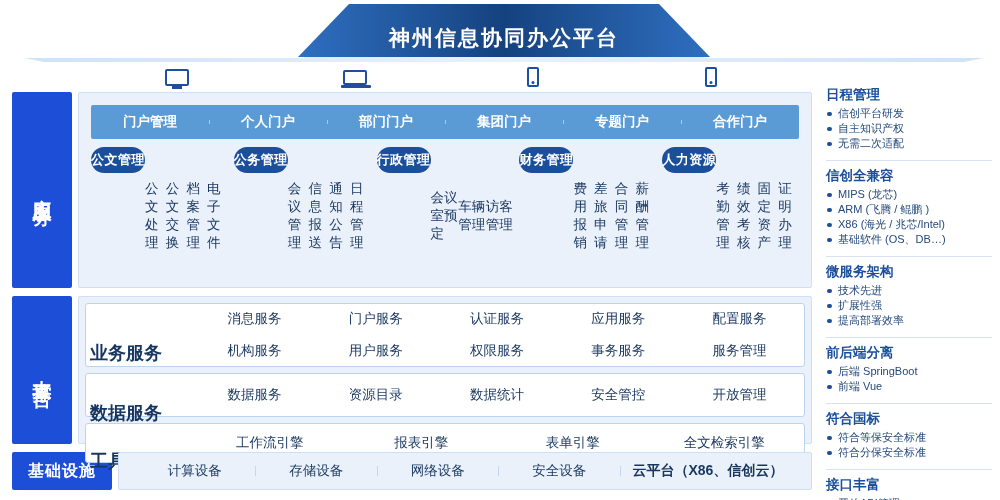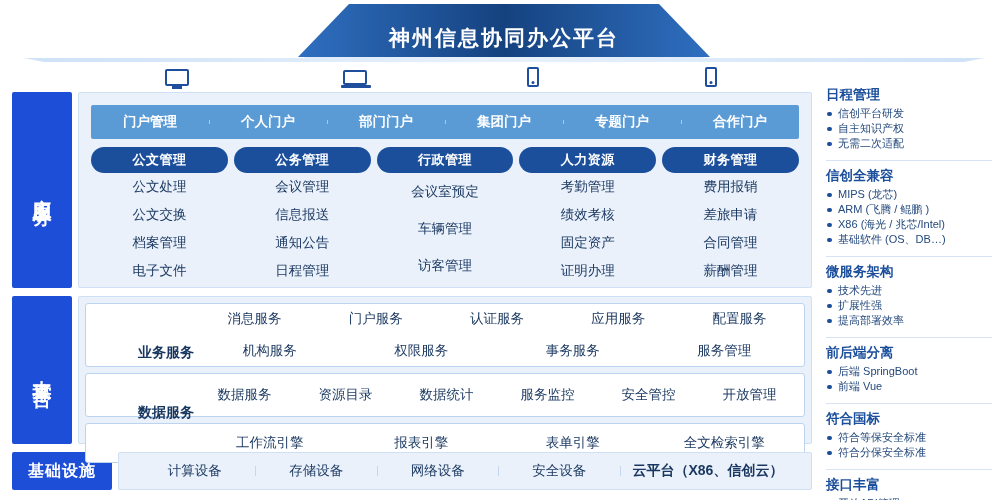--- a/index.html
+++ b/index.html
@@ -81,21 +81,21 @@
     position: relative;
   }
   #portal-row .cell + .cell:before {
     content: ""; position: absolute; left: 0; top: 7px; bottom: 7px;
     width: 1px; background: rgba(255,255,255,0.45);
   }
 
   #cols {
     margin-top: 8px; display: flex; gap: 6px; height: 138px;
   }
-  .col { flex: 1; display: flex; flex-direction: column; }
+  .col { flex: 1; display: flex; }
   .col-head {
     height: 26px; background: #1b4f9c; color: #fff; border-radius: 13px;
     display: flex; align-items: center; justify-content: center;
     font-size: 13px; font-weight: bold; letter-spacing: 0.5px;
   }
   .col-item {
     flex: 1; display: flex; align-items: center; justify-content: center;
     font-size: 13.5px; color: #18365f;
   }
 
@@ -106,21 +106,21 @@
     padding: 6px; display: flex; flex-direction: column; gap: 6px;
   }
   .sup-card {
     background: #ffffff; border: 1px solid #bcd4ef; border-radius: 3px;
     display: flex; align-items: center; padding: 0 4px;
   }
   #sup-business { height: 64px; }
   #sup-data { height: 44px; }
   #sup-tool { height: 40px; }
   .sup-label {
-    width: 104px; text-align: right; font-size: 14px; font-weight: bold; color: #16355f;
+    width: 104px; text-align: left; font-size: 18px; font-weight: bold; color: #16355f;
     flex: 0 0 104px;
     margin-top: 36px;
   }
   .sup-items { flex: 1; }
   .sup-line { display: flex; height: 32px; }
   #sup-business .sup-line { height: 32px; }
   .sup-cell {
     flex: 1; display: flex; align-items: center; justify-content: center;
     font-size: 13.5px; color: #18365f;
   }
@@ -237,68 +237,68 @@
     </div>
 
     <div class="col">
       <div class="col-head">行政管理</div>
       <div class="col-item">会议室预定</div>
       <div class="col-item">车辆管理</div>
       <div class="col-item">访客管理</div>
     </div>
 
     <div class="col">
+      <div class="col-head">财务管理</div>
+      <div class="col-item">费用报销</div>
+      <div class="col-item">差旅申请</div>
+      <div class="col-item">合同管理</div>
+      <div class="col-item">薪酬管理</div>
+    </div>
+
+    <div class="col">
       <div class="col-head">人力资源</div>
       <div class="col-item">考勤管理</div>
       <div class="col-item">绩效考核</div>
       <div class="col-item">固定资产</div>
       <div class="col-item">证明办理</div>
-    </div>
-
-    <div class="col">
-      <div class="col-head">财务管理</div>
-      <div class="col-item">费用报销</div>
-      <div class="col-item">差旅申请</div>
-      <div class="col-item">合同管理</div>
-      <div class="col-item">薪酬管理</div>
     </div>
 
 
   </div>
 </div>
 
 <div id="sup-block">
 
   <div class="sup-card" id="sup-business">
     <div class="sup-label">业务服务</div>
     <div class="sup-items">
       <div class="sup-line">
         <div class="sup-cell">消息服务</div>
         <div class="sup-cell">门户服务</div>
         <div class="sup-cell">认证服务</div>
         <div class="sup-cell">应用服务</div>
         <div class="sup-cell">配置服务</div>
       </div>
       <div class="sup-line">
         <div class="sup-cell">机构服务</div>
+        <div class="sup-cell">用户服务</div>
         <div class="sup-cell">权限服务</div>
         <div class="sup-cell">事务服务</div>
         <div class="sup-cell">服务管理</div>
       </div>
     </div>
   </div>
 
   <div class="sup-card" id="sup-data">
     <div class="sup-label">数据服务</div>
     <div class="sup-items">
       <div class="sup-line">
         <div class="sup-cell">数据服务</div>
         <div class="sup-cell">资源目录</div>
         <div class="sup-cell">数据统计</div>
-        <div class="sup-cell">服务监控</div>
         <div class="sup-cell">安全管控</div>
         <div class="sup-cell">开放管理</div>
       </div>
     </div>
   </div>
 
   <div class="sup-card" id="sup-tool">
     <div class="sup-label">工具服务</div>
     <div class="sup-items">
       <div class="sup-line">

